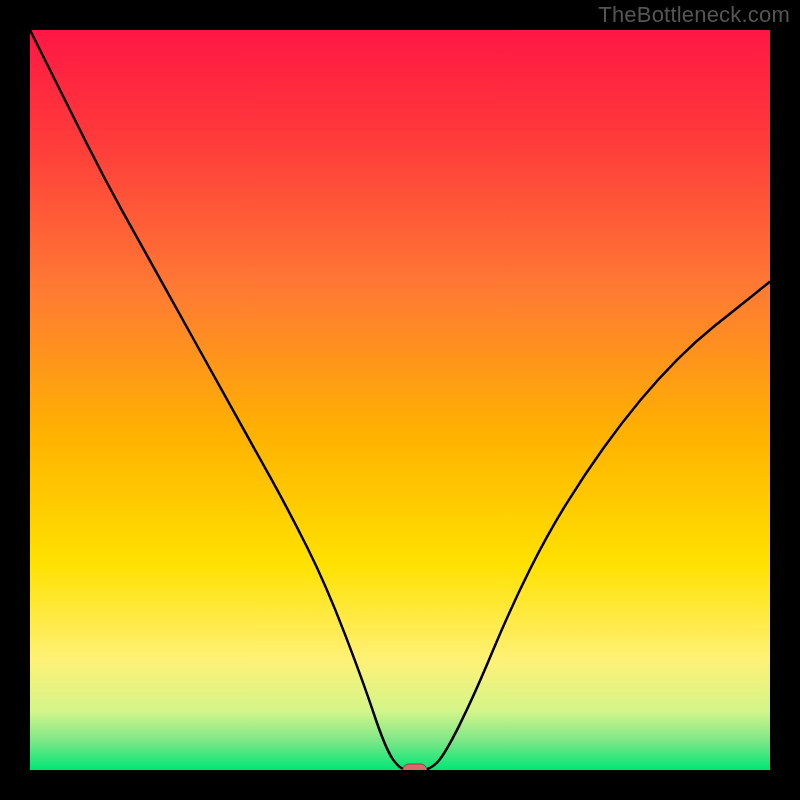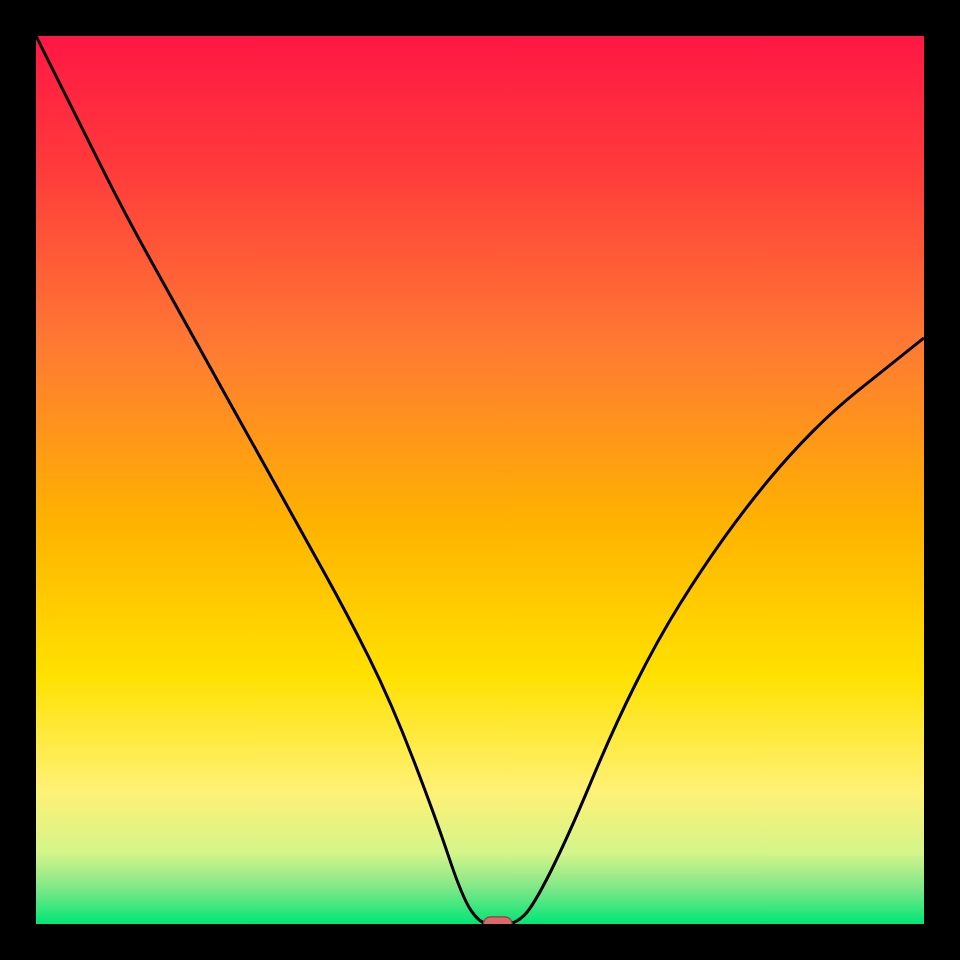--- a/index.html
+++ b/index.html
@@ -33,20 +33,21 @@
     top: 30px;
     width: 740px;
     height: 740px;
   }
   svg { display: block; }
 </style>
 </head>
 <body>
 
 <div class="container">
+  <div class="watermark">TheBottleneck.com</div>
 
   <svg class="plot" width="740" height="740" viewBox="0 0 740 740" preserveAspectRatio="none">
     <defs>
       <linearGradient id="bg-grad" x1="0" y1="0" x2="0" y2="1">
           <stop offset="0%" stop-color="#ff1744"></stop>
           <stop offset="15%" stop-color="#ff3b3b"></stop>
           <stop offset="35%" stop-color="#ff7a33"></stop>
           <stop offset="55.00000000000001%" stop-color="#ffb300"></stop>
           <stop offset="72%" stop-color="#ffe100"></stop>
           <stop offset="85%" stop-color="#fff176"></stop>

